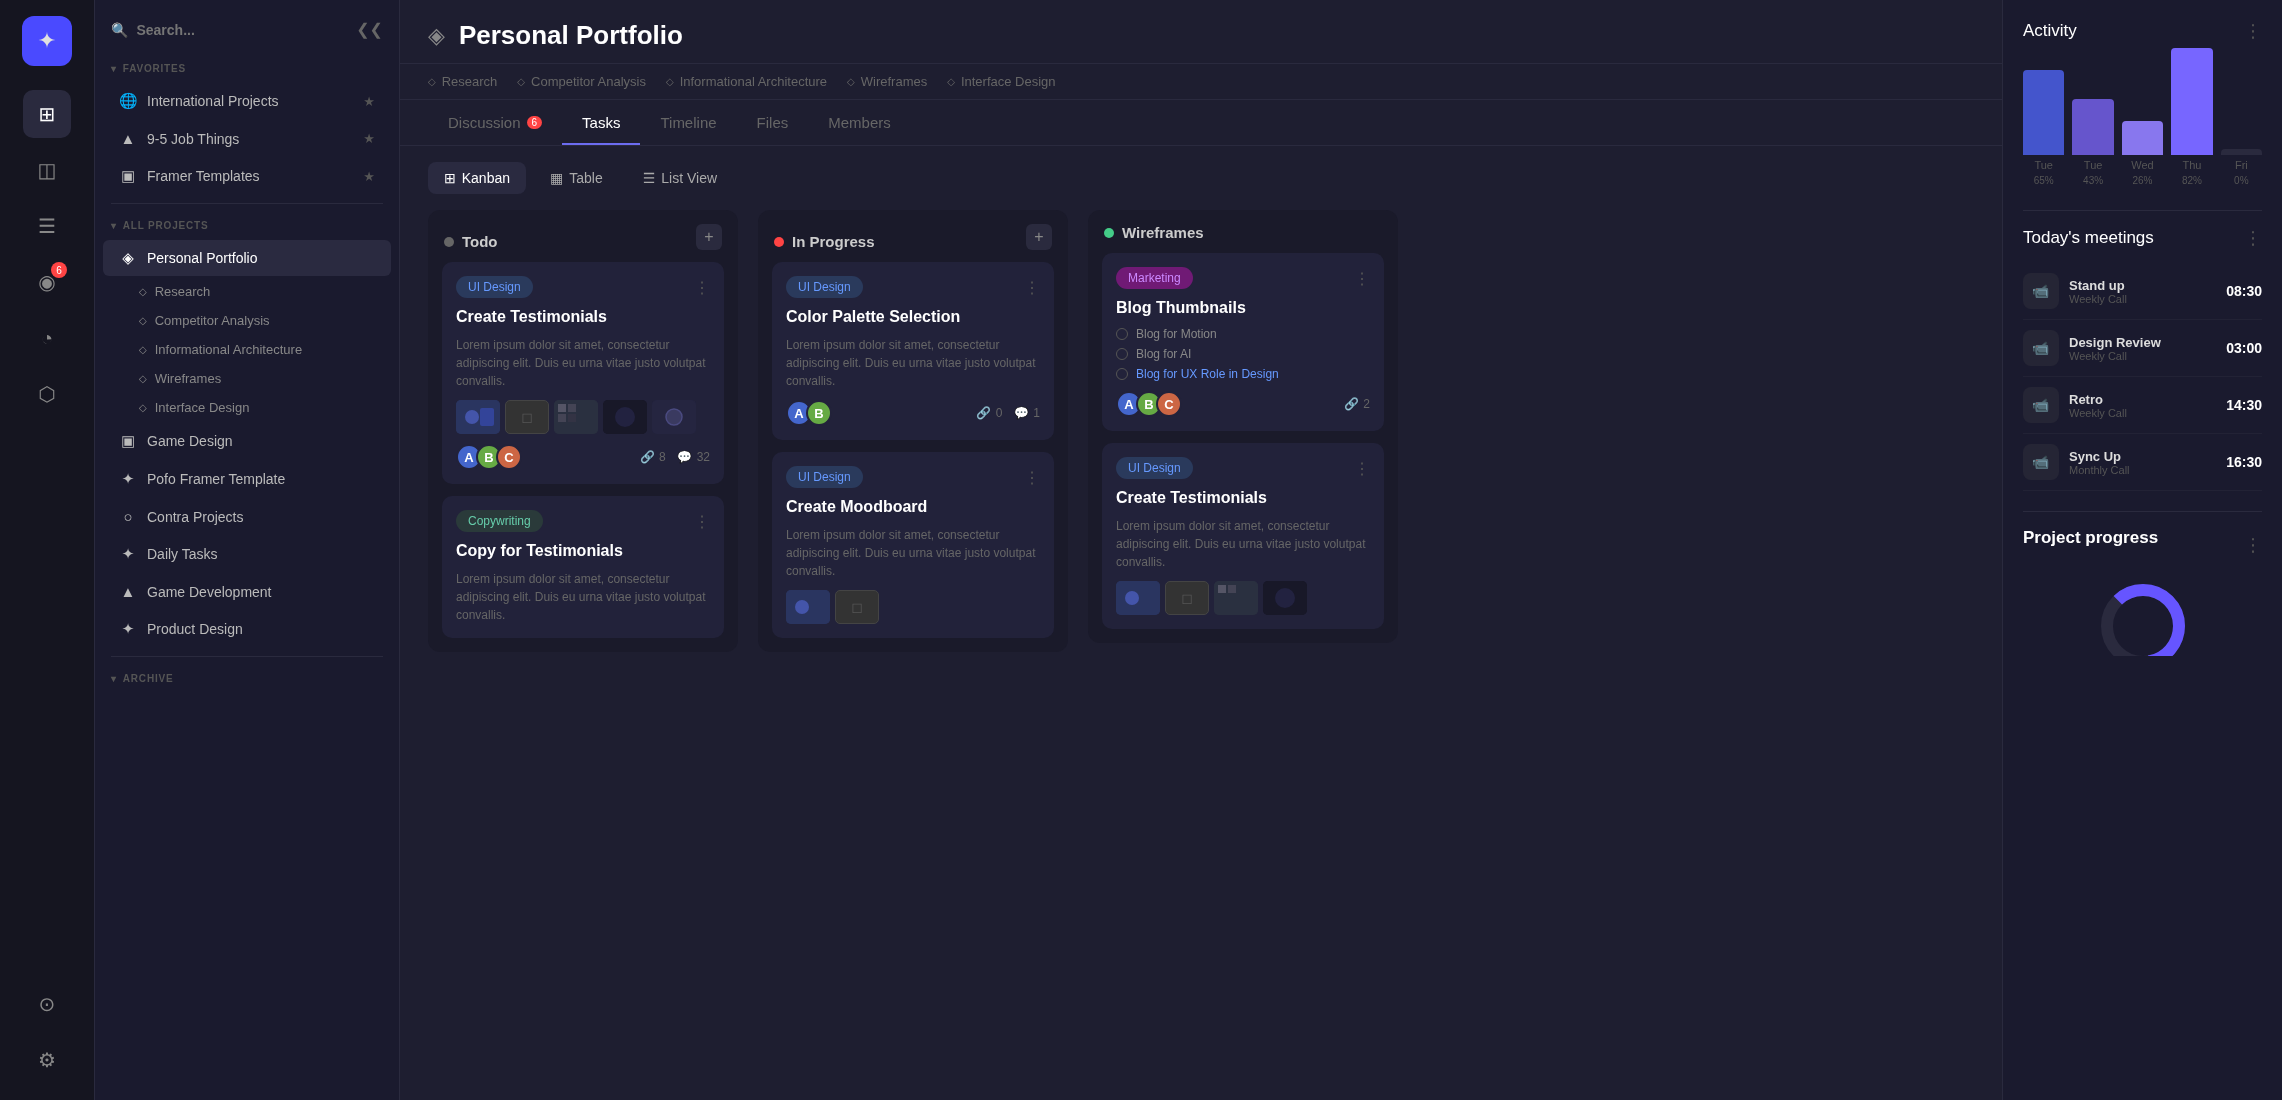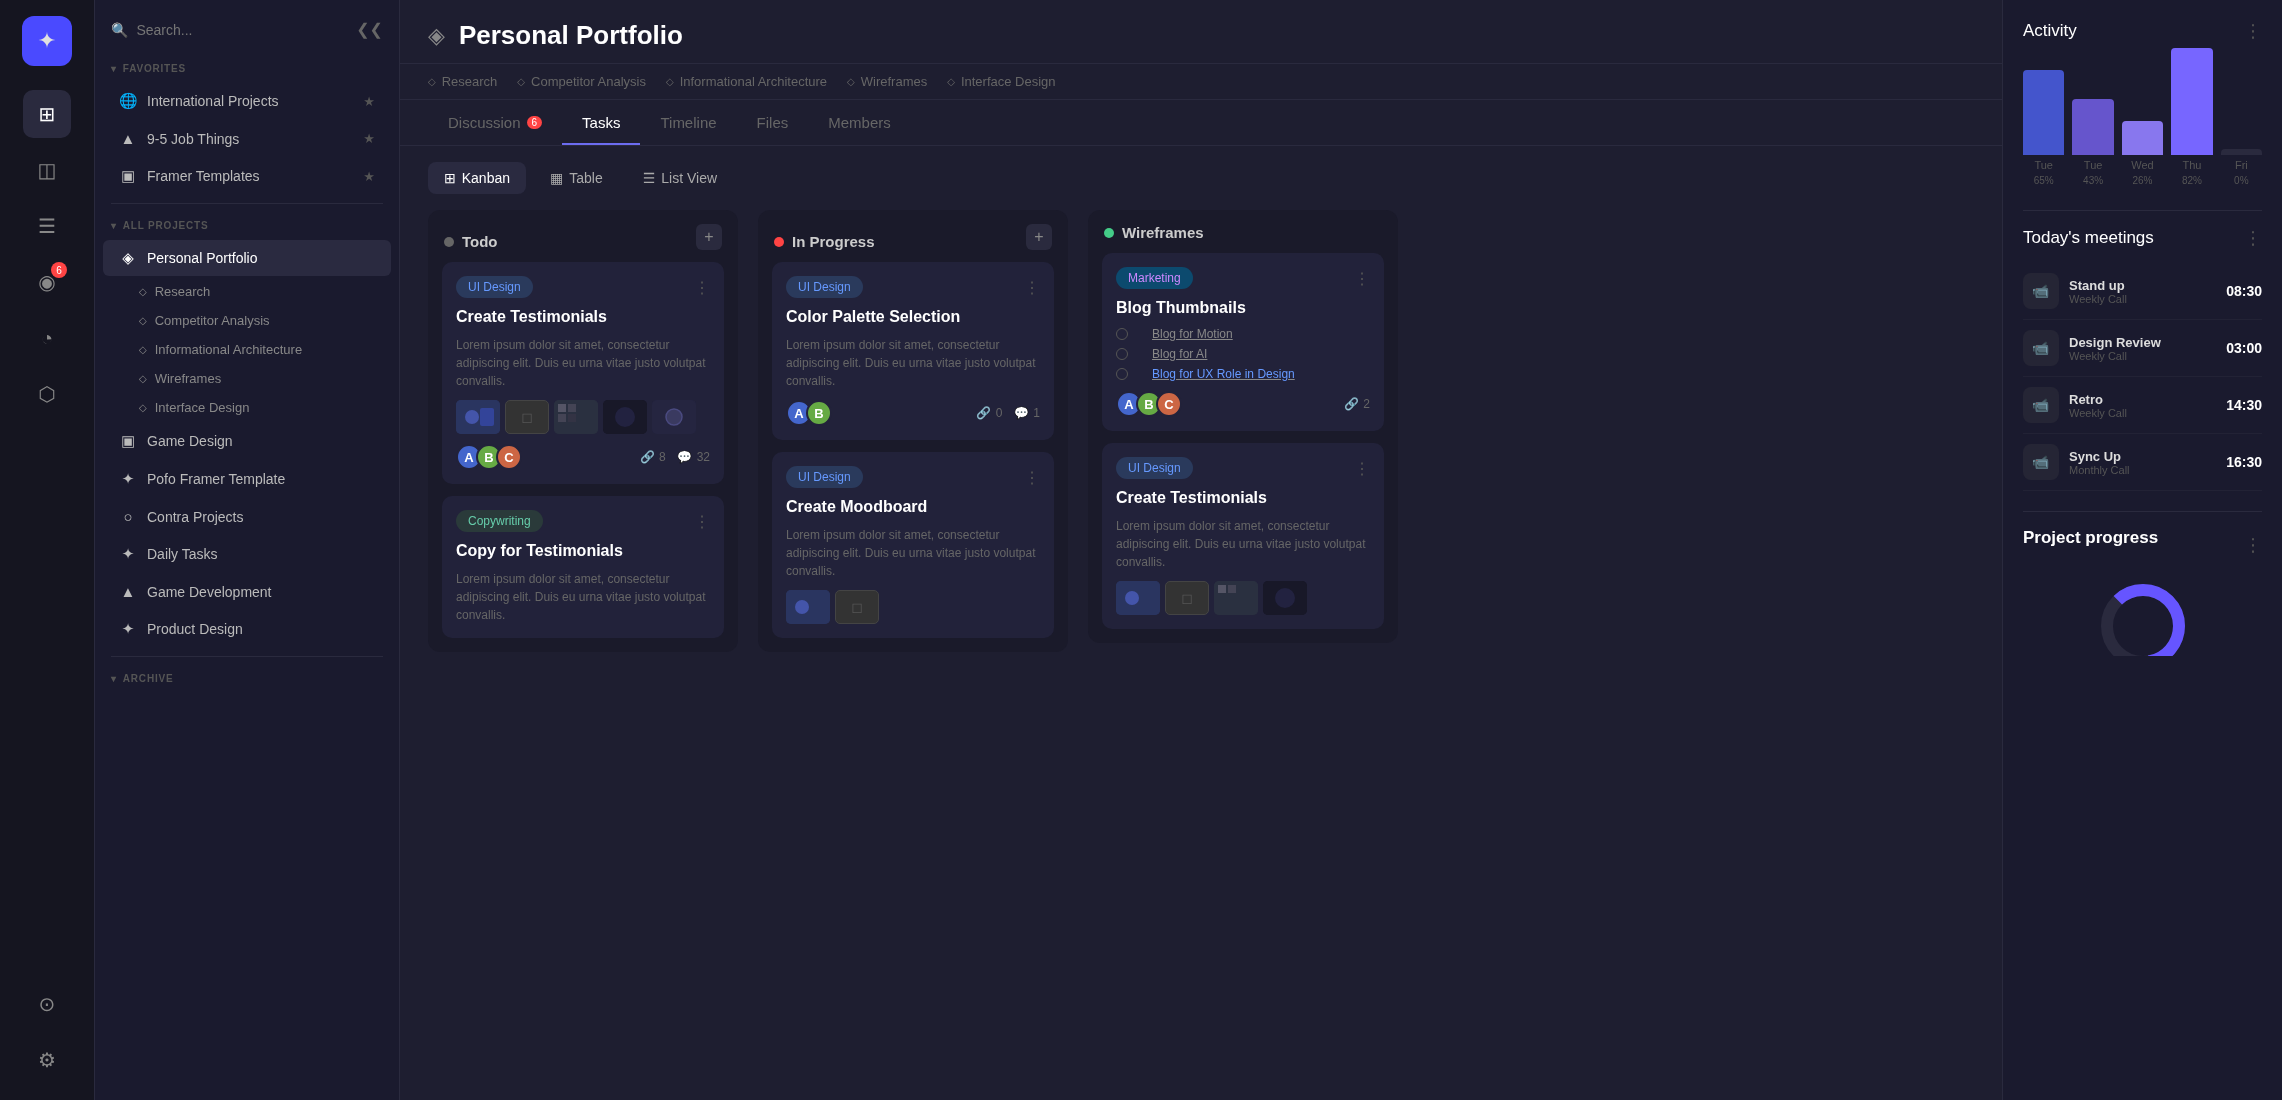--- a/index.html
+++ b/index.html
@@ -290,35 +290,34 @@
       align-items: center;
       justify-content: space-between;
     }
     .card-tag {
       padding: 4px 12px;
       border-radius: 20px;
       font-size: 12px;
       font-weight: 500;
     }
     .tag-uidesign { background: #2a3a5c; color: #6699ff; }
-    .tag-marketing { background: #0c4a6e; color: #cc88ff; }
+    .tag-marketing { background: #701a75; color: #cc88ff; }
     .tag-copywriting { background: #2a3a3a; color: #66ccaa; }
     .card-menu { color: #555; font-size: 16px; cursor: pointer; }
     .card-title { font-size: 16px; font-weight: 600; color: #fff; }
     .card-text { font-size: 12px; color: #666; line-height: 1.5; }
 
     
     .todo-items { display: flex; flex-direction: column; gap: 6px; }
     .todo-item {
       display: flex;
       align-items: center;
-      gap: 24px;
+      gap: 8px;
       font-size: 12px;
       color: #888;
-      text-decoration: underline;
     }
     .todo-item .todo-circle {
       width: 12px; height: 12px;
       border-radius: 50%;
       border: 1.5px solid #555;
       flex-shrink: 0;
     }
     .todo-item .todo-text-link { color: #6699ff; }
 
     
@@ -475,21 +474,21 @@
   <div class="nav-icon">◔</div>
   <div class="nav-icon">⬡</div>
   <div class="spacer"></div>
   <div class="nav-icon">⊙</div>
   <div class="nav-icon">⚙</div>
 </div>
 
 <div class="sidebar">
   <div class="sidebar-search">
     <span>🔍</span>
-    <input type="text" style="width: 160px;" placeholder="Search...">
+    <input type="text" style="width: 160px; font-weight: bold;" placeholder="Search...">
     <button class="sidebar-collapse-btn">❮❮</button>
   </div>
 
   <div class="sidebar-section-header">
     <span>▾</span>
     <span>FAVORITES</span>
   </div>
   <div class="sidebar-item">
     <span class="item-icon">🌐</span>
     <span>International Projects</span>

